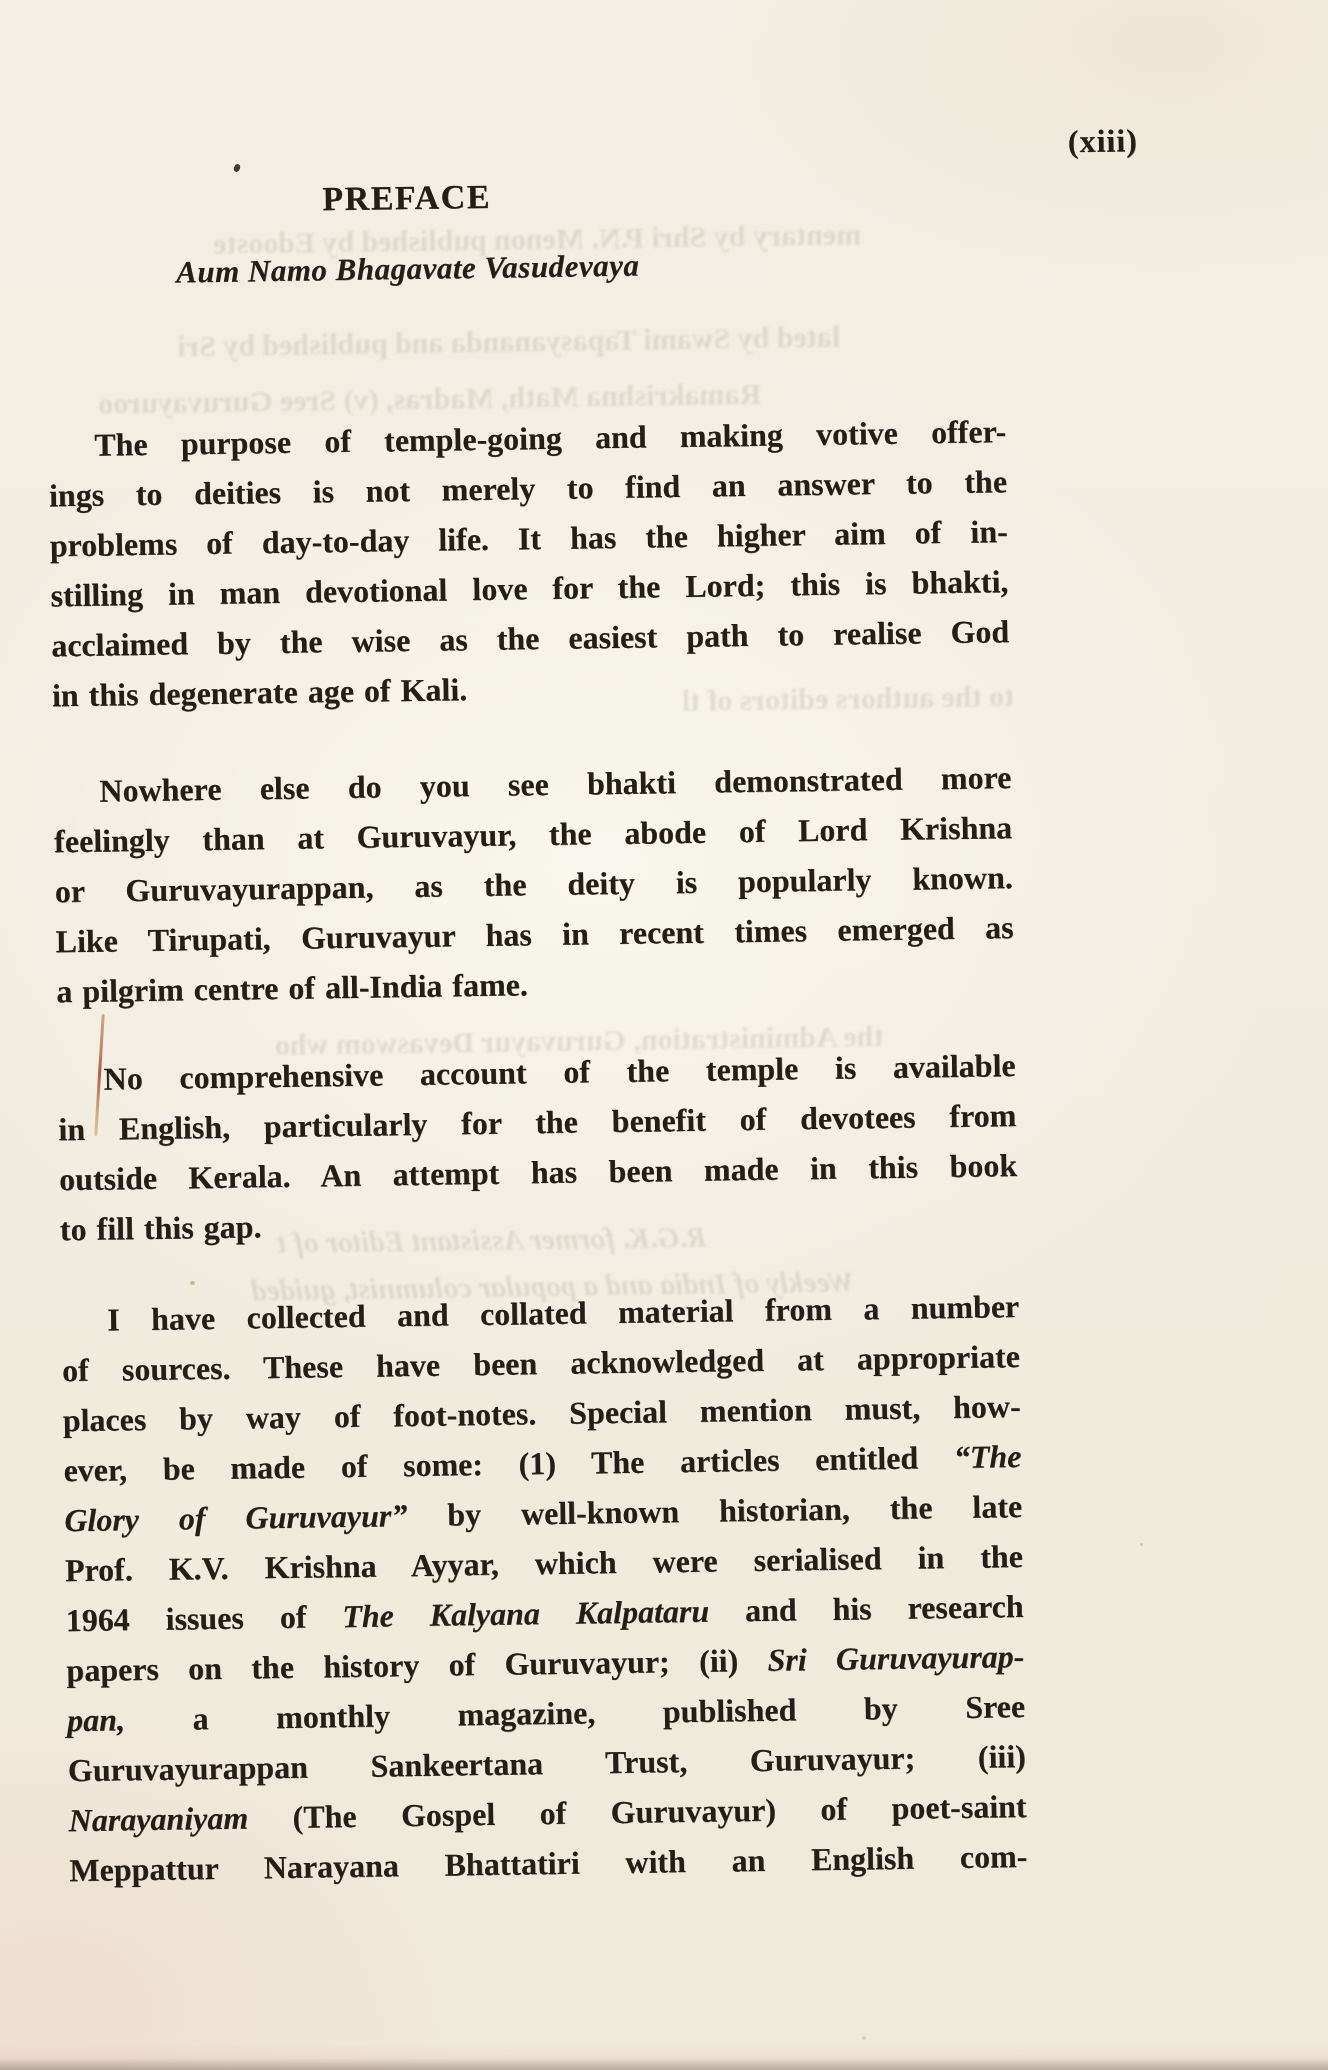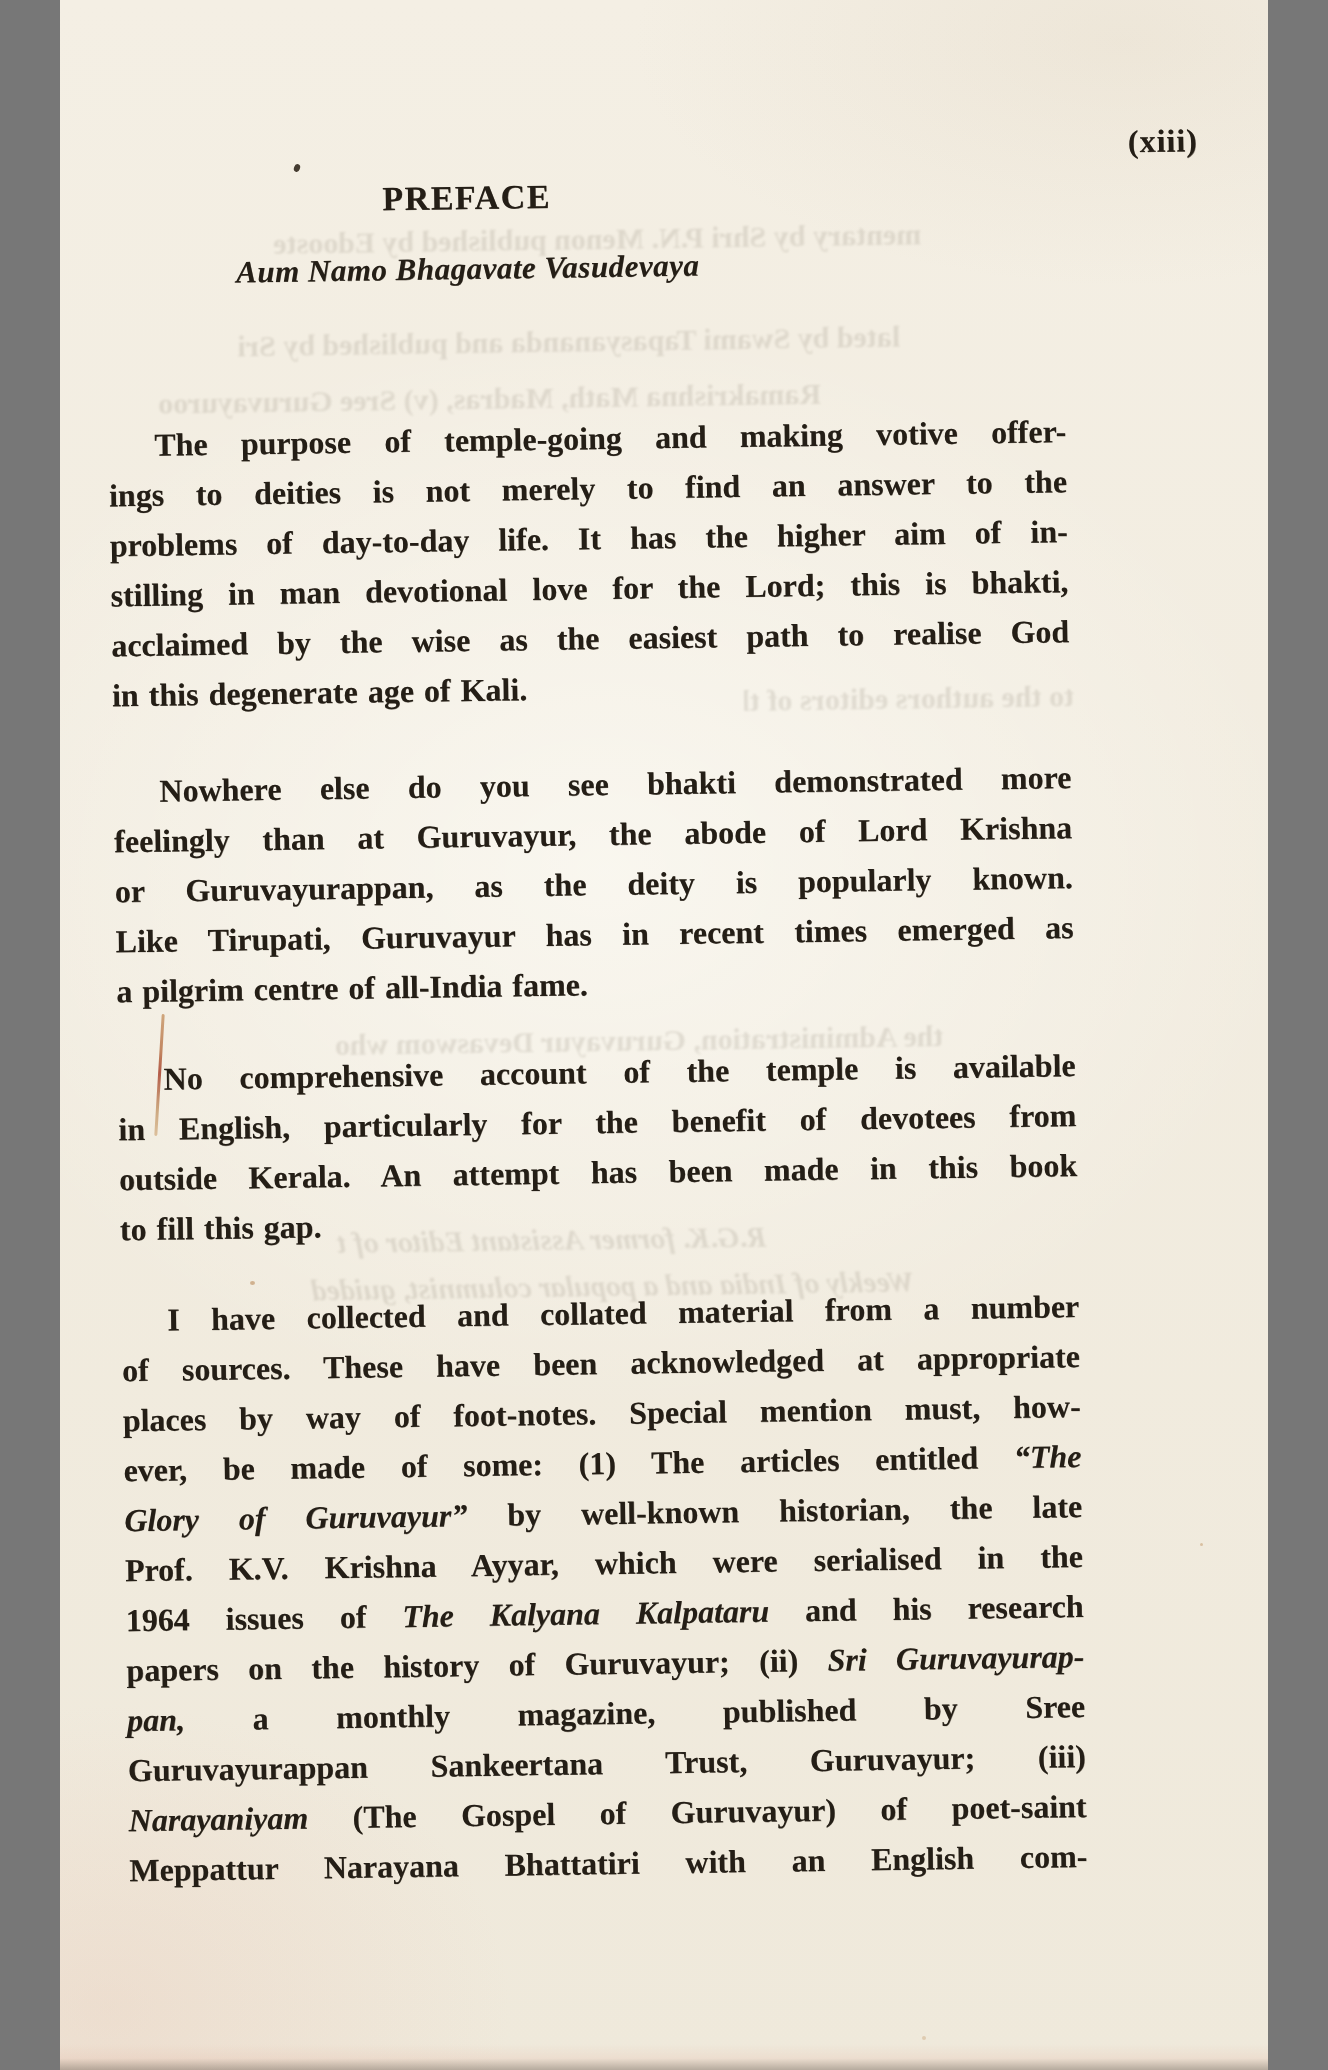--- a/index.html
+++ b/index.html
@@ -1,18 +1,18 @@
 <!DOCTYPE html>
 <html><head>
 <meta charset="utf-8">
 <style>
   html,body{margin:0;padding:0;background:#777;}
   .page{
     position:relative;
-    width:1208px;height:2070px;
+    width:1328px;height:2070px;
     margin:0 auto;
     overflow:hidden;
     background:
       radial-gradient(ellipse 700px 350px at 88% 2%, rgba(214,199,175,.22), transparent 70%),
       radial-gradient(ellipse 560px 420px at 4% 97%, rgba(231,195,178,.30), transparent 72%),
       radial-gradient(ellipse 900px 700px at 45% 42%, rgba(255,255,251,.55), transparent 78%),
       linear-gradient(#f4efe4, #efe9db);
     font-family:"Liberation Serif","DejaVu Serif",serif;
     color:#241e16;
   }

